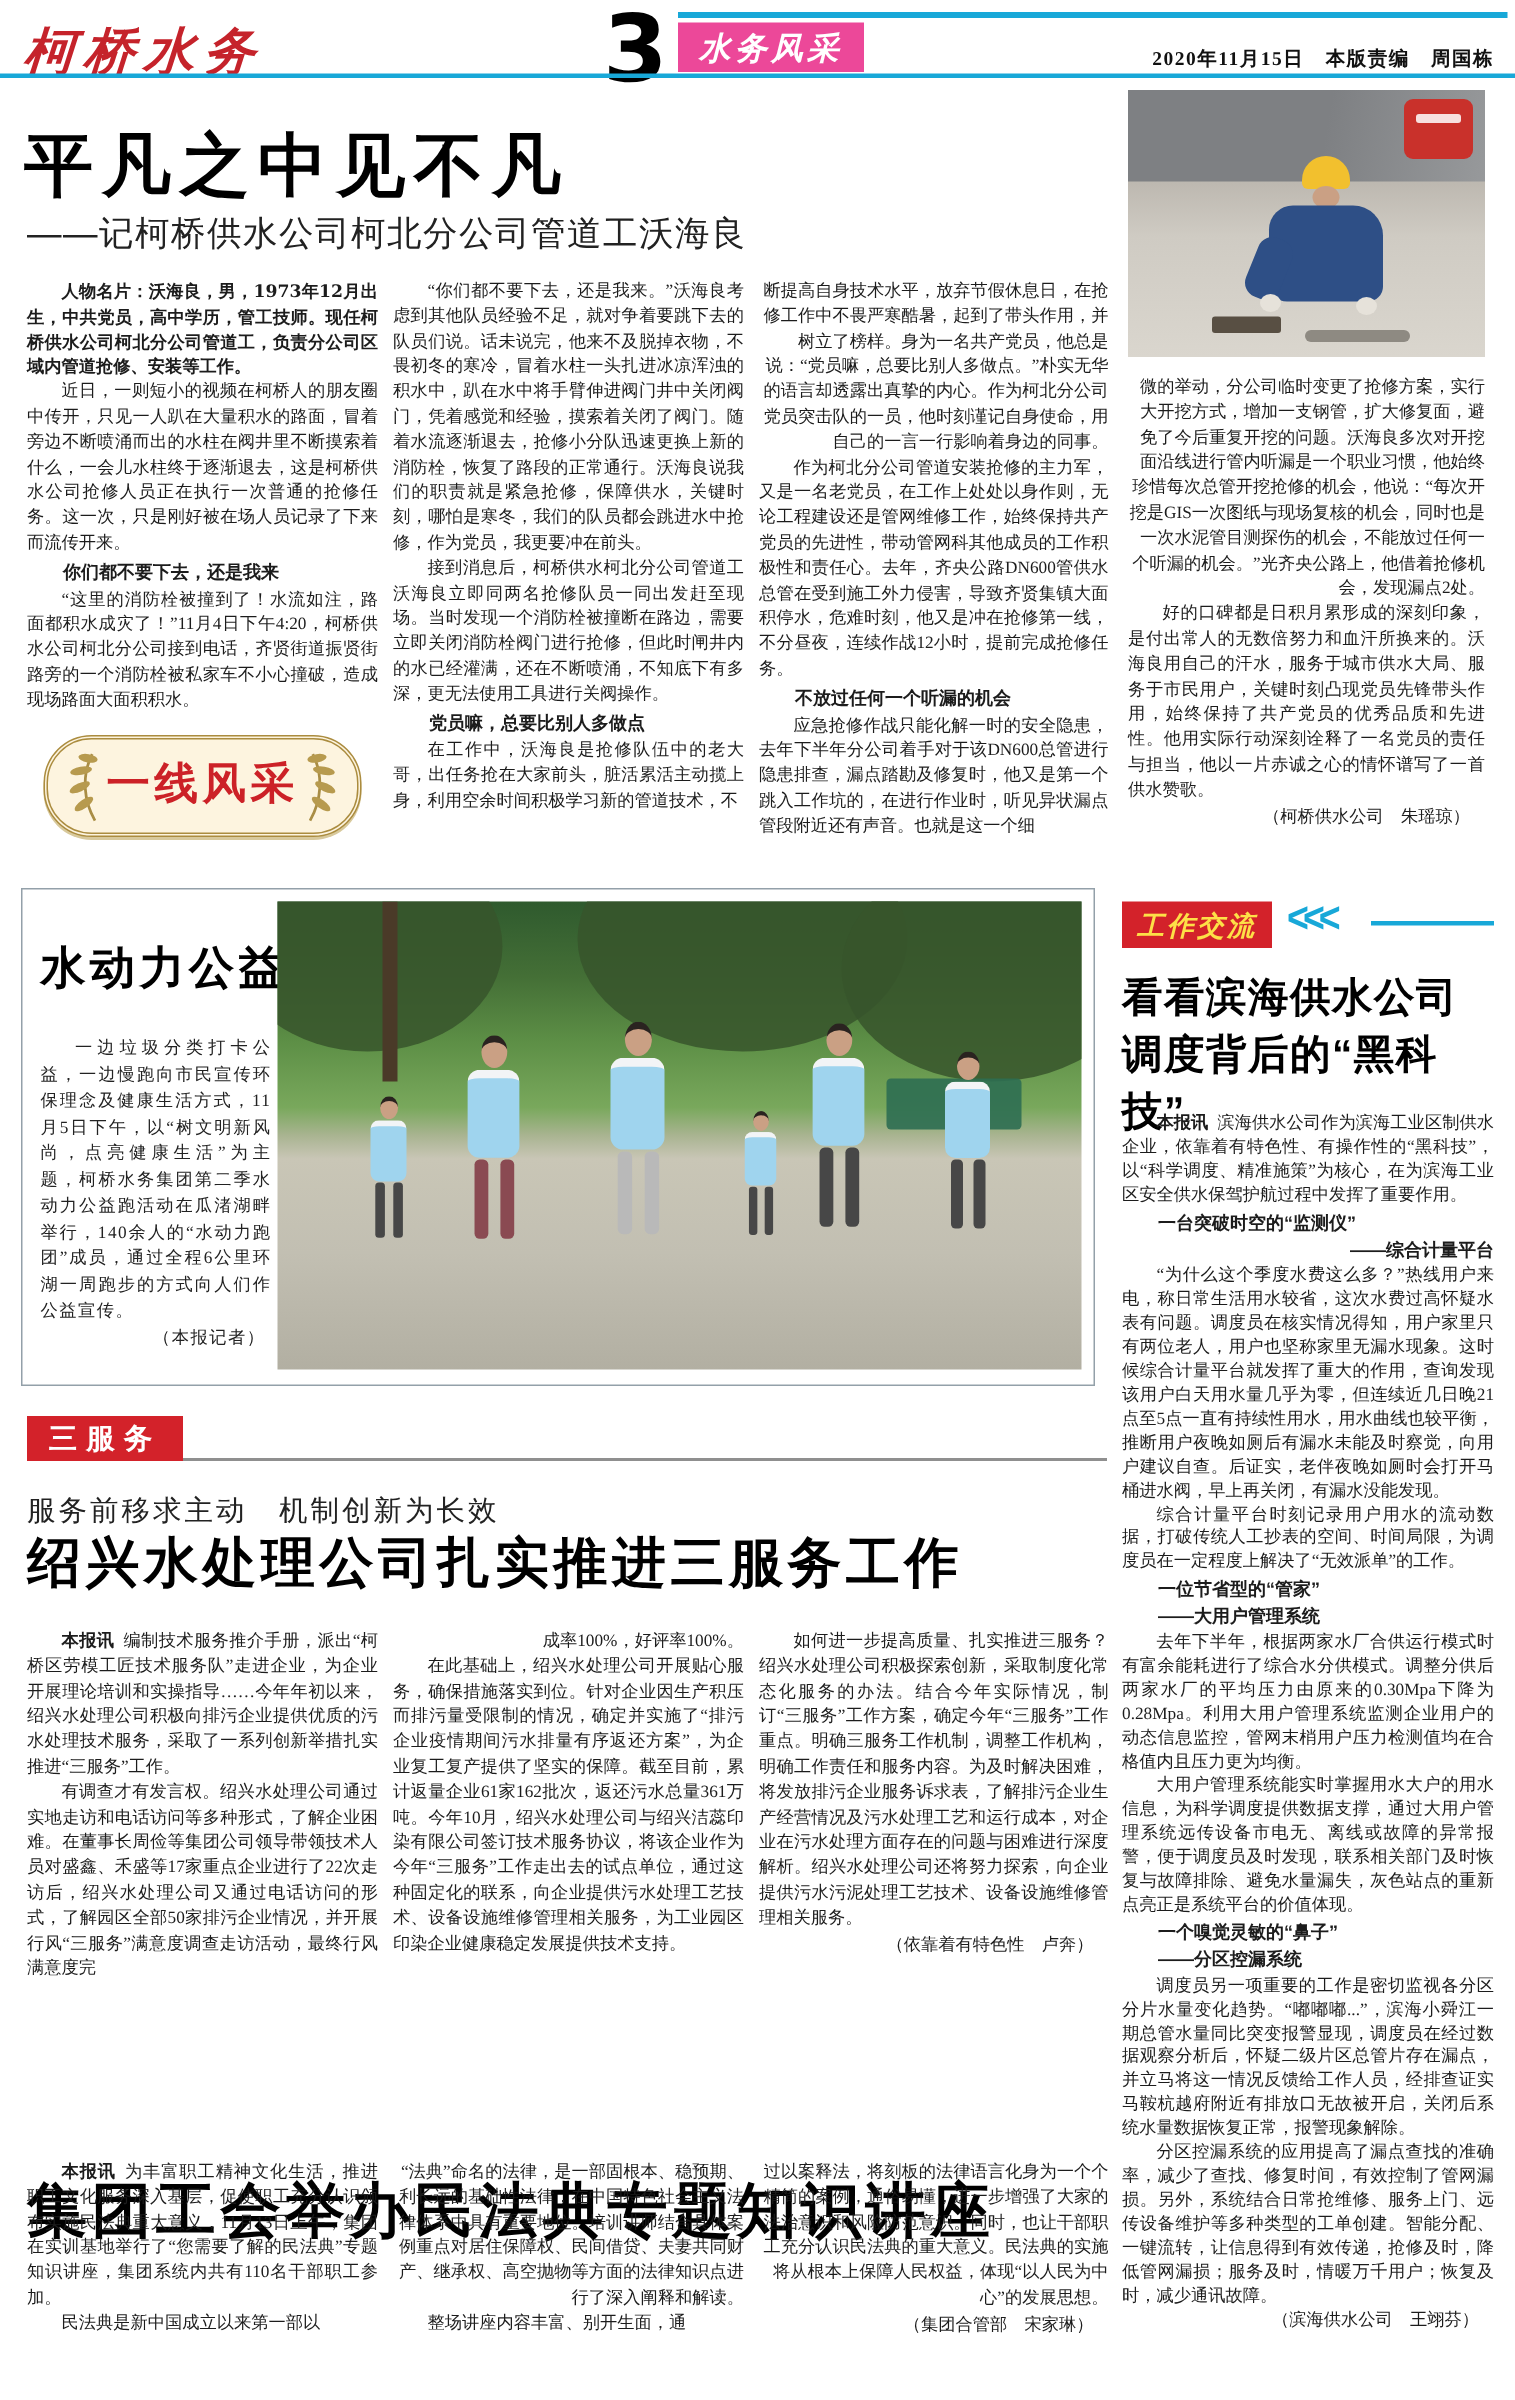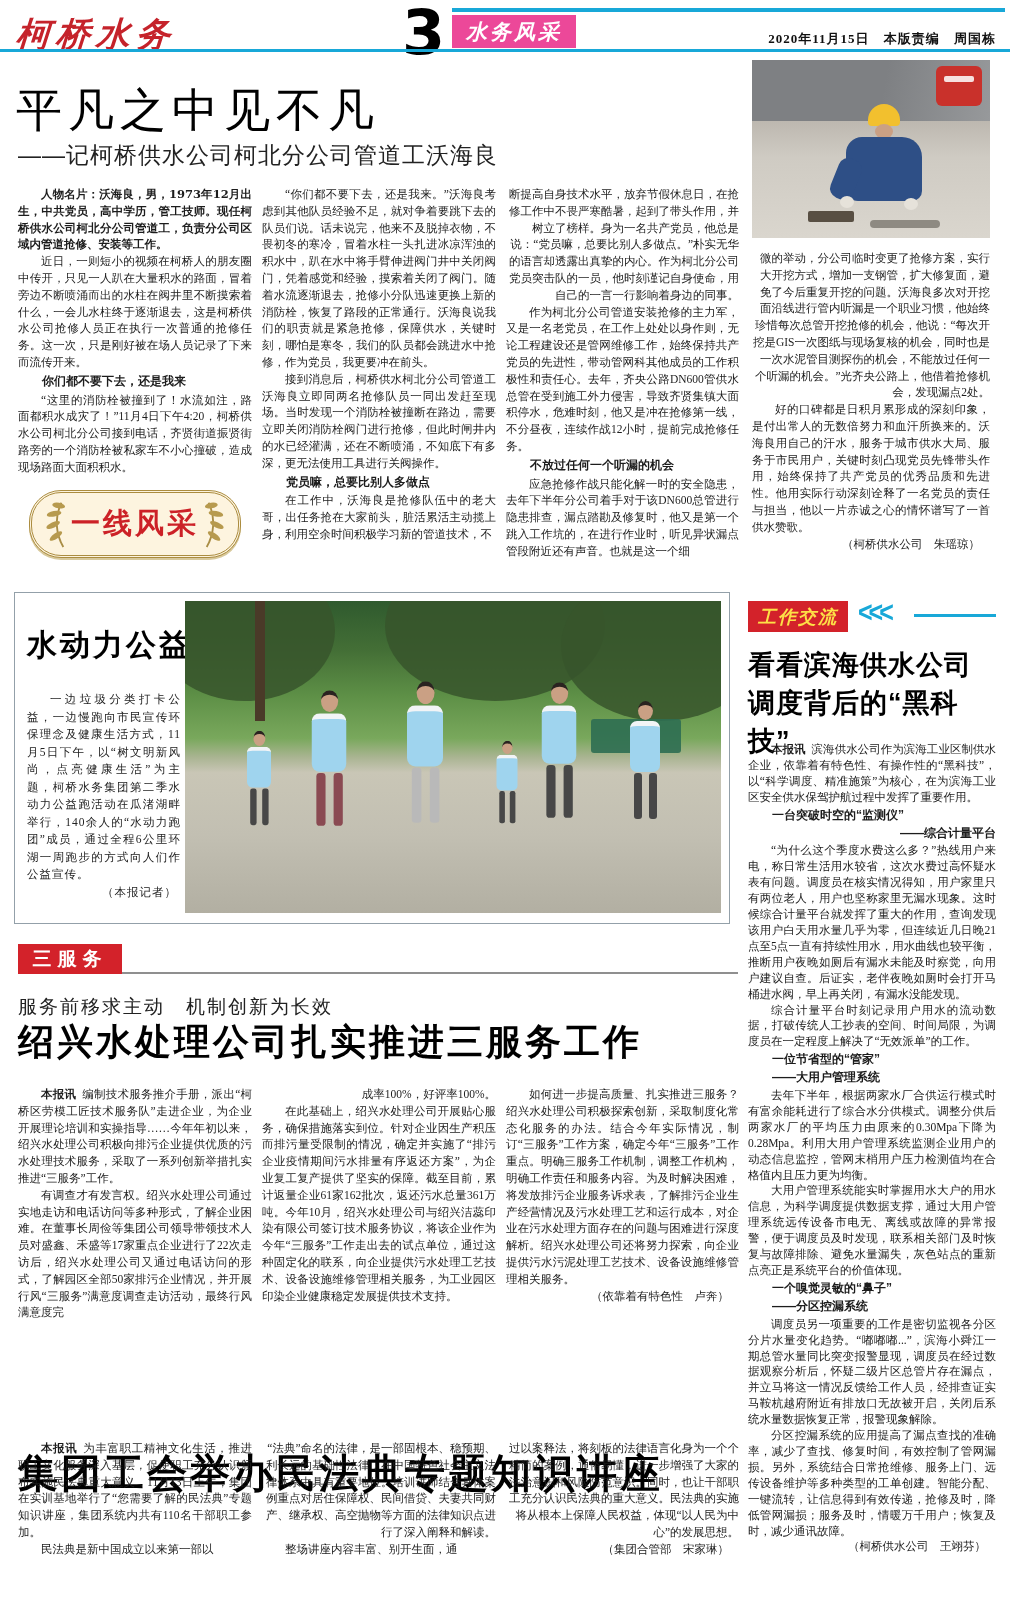--- a/index.html
+++ b/index.html
@@ -19,21 +19,21 @@
   .date-line span{margin-left:10px;}
   
   .col{position:absolute;text-align:justify;font-size:11.5px;line-height:16.8px;color:#1c1c1c;}
   .col p{margin:0;text-indent:2em;}
   .col p.cont{text-indent:0;text-align:right;}
   .col p.sub{font-family:"Liberation Sans",sans-serif;font-weight:700;font-size:12px;margin:2px 0;}
   .col .tag{font-family:"Liberation Sans",sans-serif;font-weight:700;margin-right:6px;}
   .byline{text-align:right;padding-right:10px;margin-top:4px;font-family:"DejaVu Serif",serif;}
   
   .lead-title{position:absolute;left:16px;top:80px;font-family:"Liberation Sans",sans-serif;
-              font-weight:400;font-size:46px;letter-spacing:6px;color:#000;}
+              font-weight:700;font-size:46px;letter-spacing:6px;color:#000;}
   .lead-sub{position:absolute;left:18px;top:140px;font-size:23px;letter-spacing:1px;color:#222;
             font-family:"Liberation Sans",sans-serif;}
   .profile{font-weight:700;font-family:"DejaVu Serif",serif;}
   .lead-c1{left:18px;top:186px;width:234px;height:385px;}
   .lead-c2{left:262px;top:186px;width:234px;height:385px;}
   .lead-c3{left:506px;top:186px;width:233px;height:385px;}
   .lead-c4{left:752px;top:250px;width:238px;height:320px;}
   
   .badge{position:relative;margin:14px auto 0;width:206px;height:62px;background:#fdf4df;
          border:3px double #ab8c3f;border-radius:32px;display:flex;align-items:center;
@@ -257,21 +257,21 @@
     <p>“为什么这个季度水费这么多？”热线用户来电，称日常生活用水较省，这次水费过高怀疑水表有问题。调度员在核实情况得知，用户家里只有两位老人，用户也坚称家里无漏水现象。这时候综合计量平台就发挥了重大的作用，查询发现该用户白天用水量几乎为零，但连续近几日晚21点至5点一直有持续性用水，用水曲线也较平衡，推断用户夜晚如厕后有漏水未能及时察觉，向用户建议自查。后证实，老伴夜晚如厕时会打开马桶进水阀，早上再关闭，有漏水没能发现。</p>
     <p>综合计量平台时刻记录用户用水的流动数据，打破传统人工抄表的空间、时间局限，为调度员在一定程度上解决了“无效派单”的工作。</p>
     <p class="sub">一位节省型的“管家”</p>
     <p class="sub">——大用户管理系统</p>
     <p>去年下半年，根据两家水厂合供运行模式时有富余能耗进行了综合水分供模式。调整分供后两家水厂的平均压力由原来的0.30Mpa下降为0.28Mpa。利用大用户管理系统监测企业用户的动态信息监控，管网末梢用户压力检测值均在合格值内且压力更为均衡。</p>
     <p>大用户管理系统能实时掌握用水大户的用水信息，为科学调度提供数据支撑，通过大用户管理系统远传设备市电无、离线或故障的异常报警，便于调度员及时发现，联系相关部门及时恢复与故障排除、避免水量漏失，灰色站点的重新点亮正是系统平台的价值体现。</p>
     <p class="sub">一个嗅觉灵敏的“鼻子”</p>
     <p class="sub">——分区控漏系统</p>
     <p>调度员另一项重要的工作是密切监视各分区分片水量变化趋势。“嘟嘟嘟...”，滨海小舜江一期总管水量同比突变报警显现，调度员在经过数据观察分析后，怀疑二级片区总管片存在漏点，并立马将这一情况反馈给工作人员，经排查证实马鞍杭越府附近有排放口无故被开启，关闭后系统水量数据恢复正常，报警现象解除。</p>
     <p>分区控漏系统的应用提高了漏点查找的准确率，减少了查找、修复时间，有效控制了管网漏损。另外，系统结合日常抢维修、服务上门、远传设备维护等多种类型的工单创建。智能分配、一键流转，让信息得到有效传递，抢修及时，降低管网漏损；服务及时，情暖万千用户；恢复及时，减少通讯故障。</p>
-    <p class="byline cont">（柯桥供水公司　王翊芬）</p>
+    <p class="byline cont">（滨海供水公司　王翊芬）</p>
   </div>
 
   <div class="sv-label">三服务</div>
   <div class="sv-rule"></div>
   <div class="sv-kicker">服务前移求主动　机制创新为长效</div>
   <div class="sv-title">绍兴水处理公司扎实推进三服务工作</div>
 
   <div class="col sv-c1">
     <p><b class="tag">本报讯</b><span>编制技术服务推介手册，派出“柯桥区劳模工匠技术服务队”走进企业，为企业开展理论培训和实操指导……今年年初以来，绍兴水处理公司积极向排污企业提供优质的污水处理技术服务，采取了一系列创新举措扎实推进“三服务”工作。</span></p>
     <p>有调查才有发言权。绍兴水处理公司通过实地走访和电话访问等多种形式，了解企业困难。在董事长周俭等集团公司领导带领技术人员对盛鑫、禾盛等17家重点企业进行了22次走访后，绍兴水处理公司又通过电话访问的形式，了解园区全部50家排污企业情况，并开展行风“三服务”满意度调查走访活动，最终行风满意度完</p>

